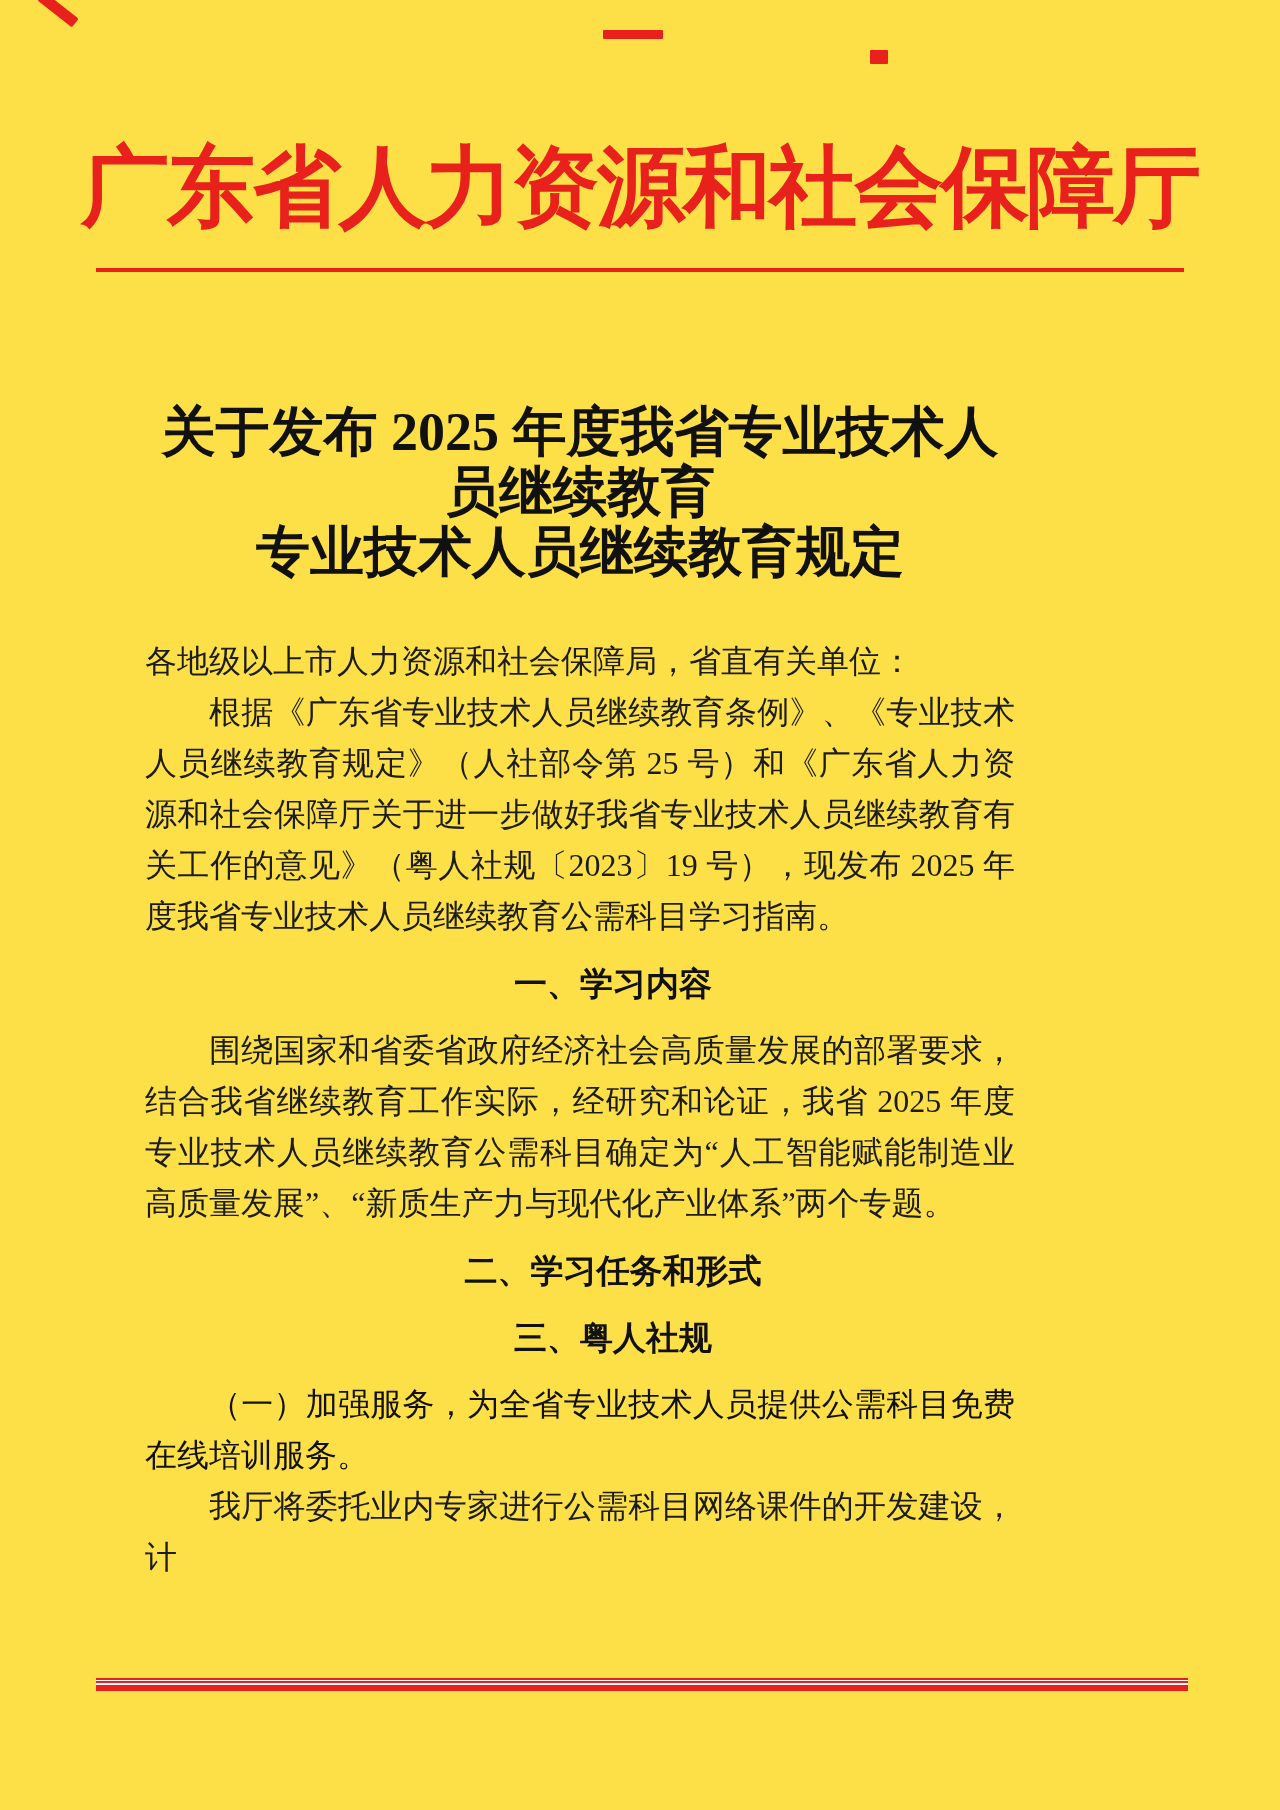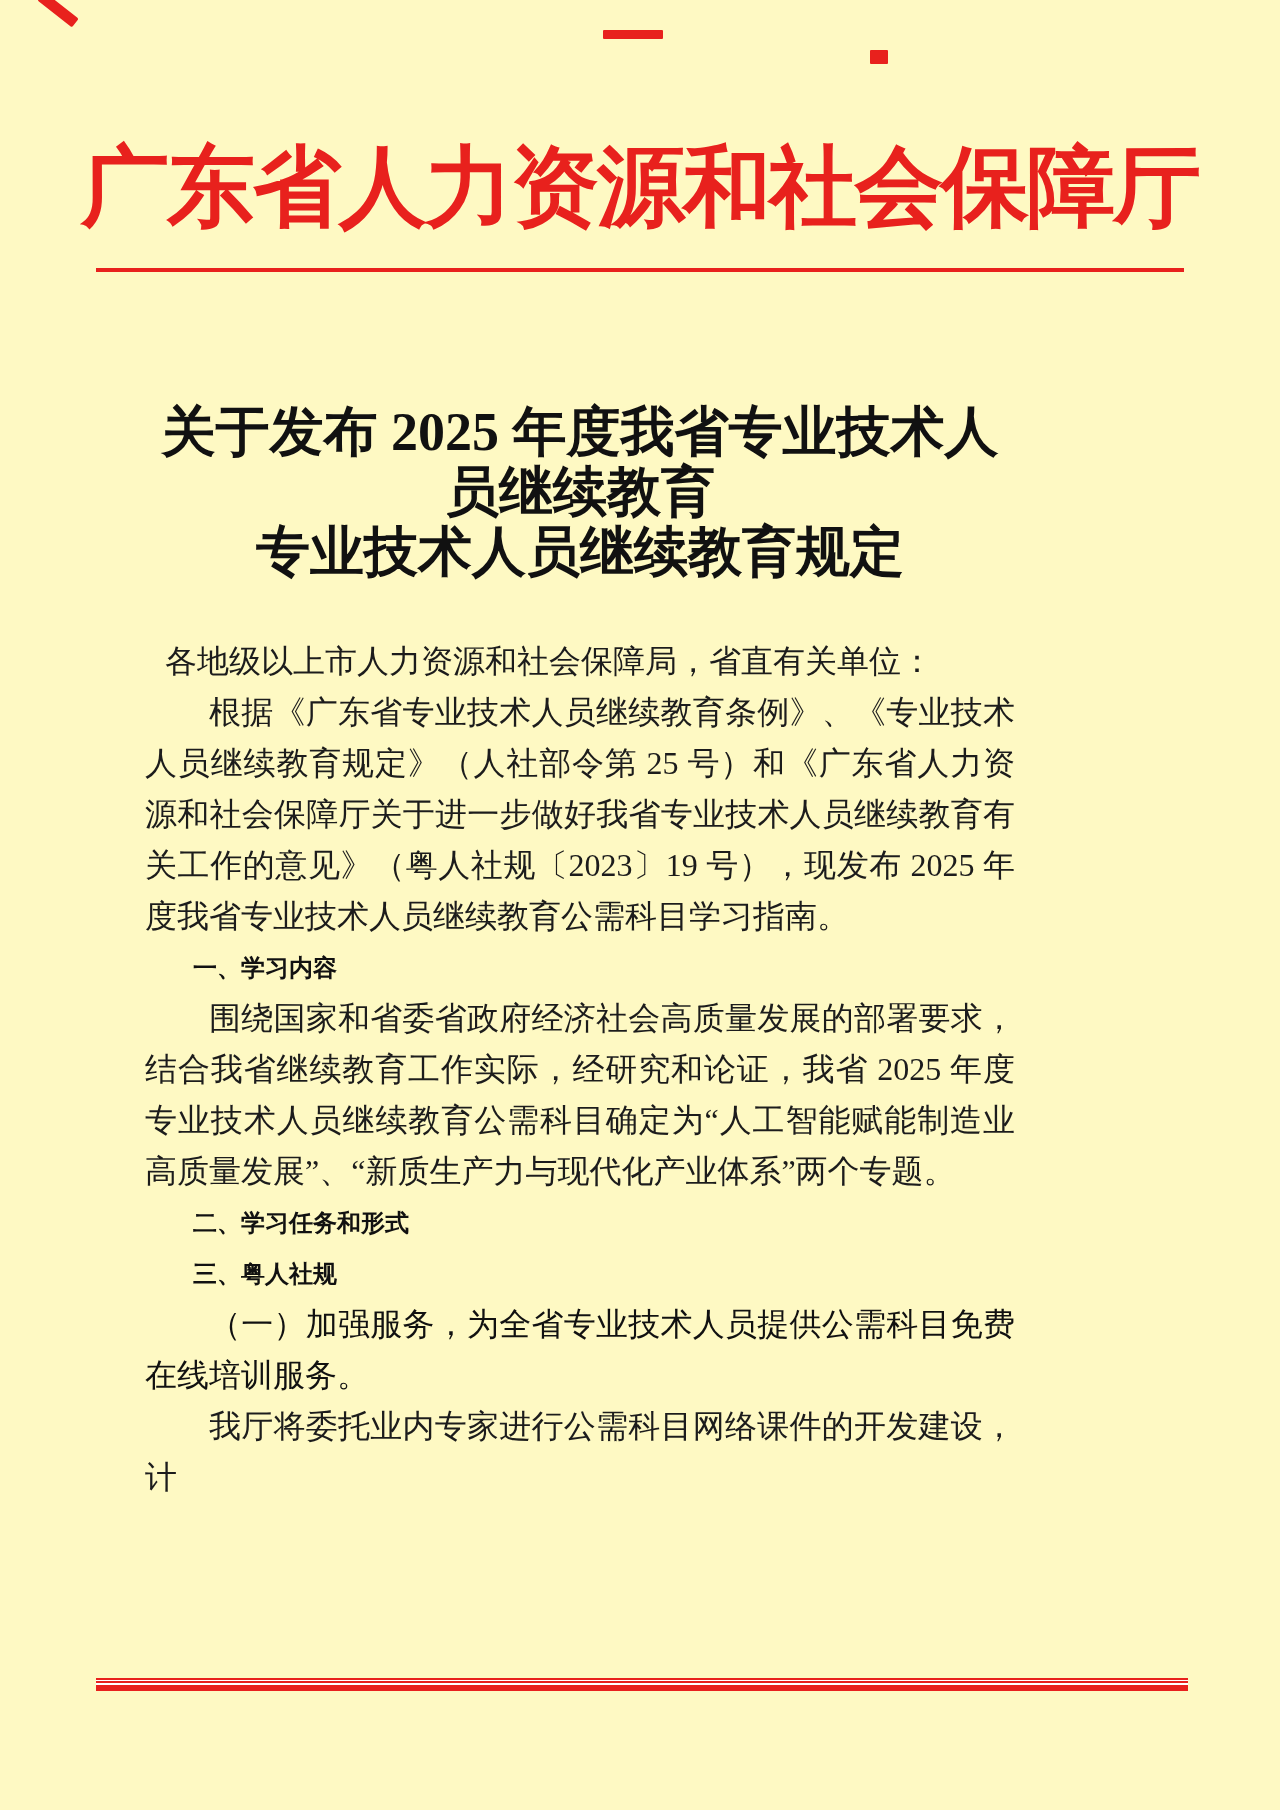--- a/index.html
+++ b/index.html
@@ -1,20 +1,20 @@
 <!DOCTYPE html>
 <html><head>
 <meta charset="utf-8">
 <style>
   html, body { margin: 0; padding: 0; background: #ffffff; }
   .page {
     position: relative;
     width: 1280px;
     height: 1810px;
-    background: #fef9c3;
+    background: #fde047;
     overflow: hidden;
     font-family: "Liberation Serif", serif;
     color: #1c1c1c;
   }
   
   .artifact { position: absolute; background: #e8211d; }
   .artifact-1 { left: 36px; top: 4px; width: 44px; height: 11px; transform: rotate(38deg); border-radius: 2px; }
   .artifact-2 { left: 603px; top: 30px; width: 60px; height: 9px; border-radius: 1px; }
   .artifact-3 { left: 870px; top: 50px; width: 18px; height: 14px; border-radius: 1px; }
 
@@ -45,28 +45,28 @@
   .doc-title {
     margin: 0 0 54px 0;
     font-size: 54px;
     line-height: 60px;
     font-weight: bold;
     text-align: center;
     color: #111111;
   }
   .doc-title .title-line { display: block; }
   .doc-body p { margin: 0; text-indent: 2em; }
-  .doc-body p.salutation { text-indent: 0; margin-left: 20px; }
+  .doc-body p.salutation { text-indent: 0; }
   .doc-body h2.section {
-    margin: 0;
-    font-size: 24px;
+    margin: 16px;
+    font-size: 33px;
     line-height: 51px;
     font-weight: 700;
     text-indent: 2em;
-    text-align: left;
+    text-align: center;
     font-family: "Liberation Sans", sans-serif;
     color: #111111;
   }
   .doc-body p.emphasis { font-weight: normal; color: #111111; }
   .rule-bottom {
     position: absolute;
     left: 96px;
     top: 1678px;
     width: 1092px;
     height: 13px;

